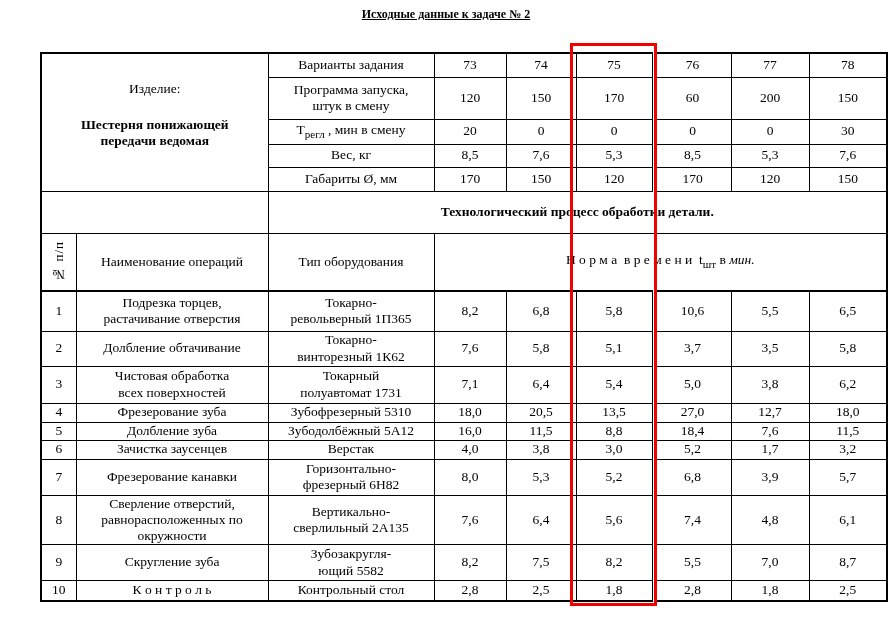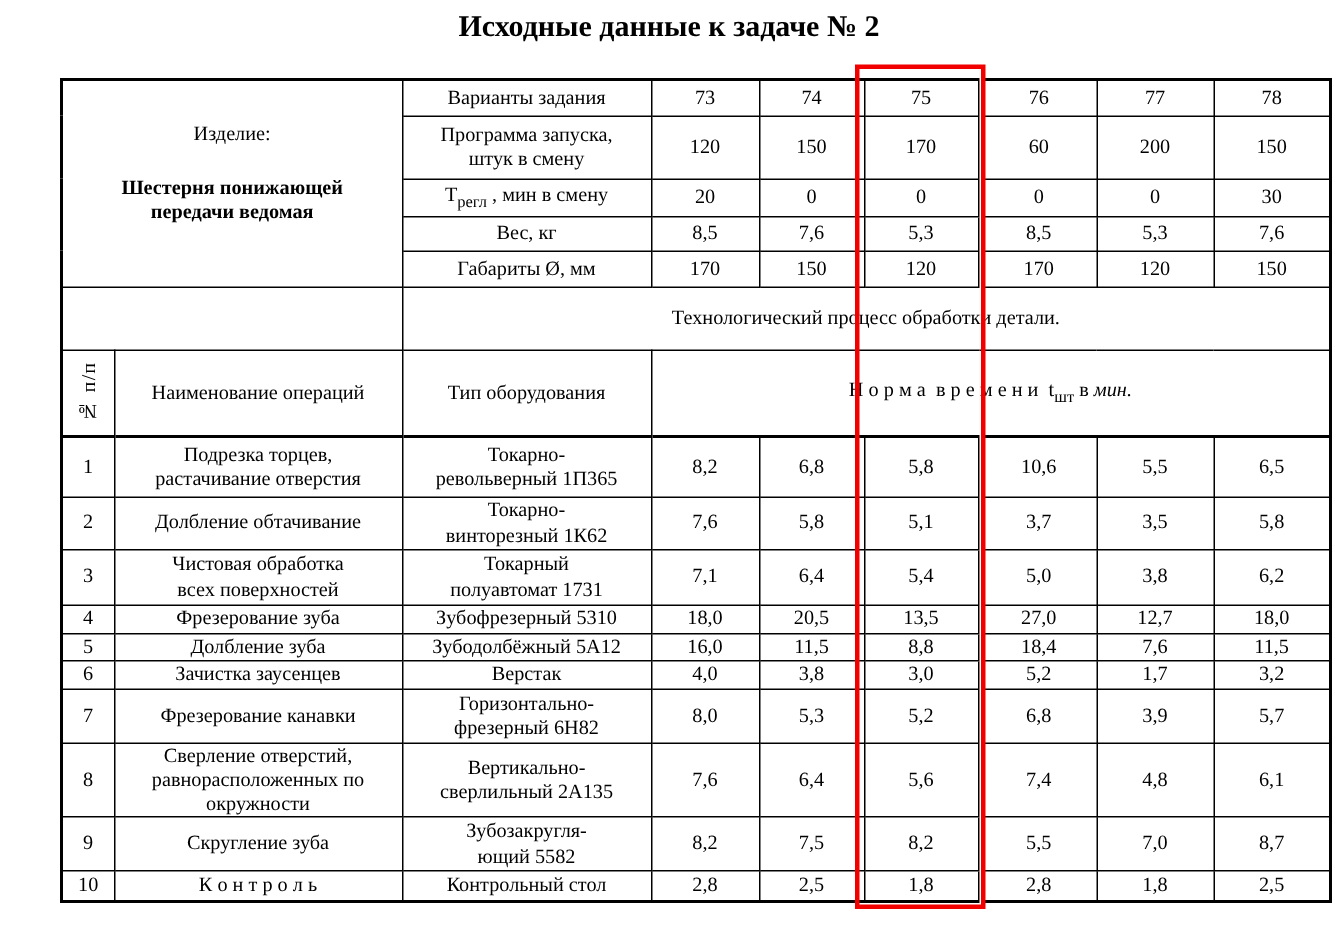--- a/index.html
+++ b/index.html
@@ -6,37 +6,37 @@
   body {
     width:892px; height:619px;
     font-family:"Liberation Serif","DejaVu Serif",serif;
     color:#000;
   }
   .page { position:relative; width:892px; height:619px; overflow:hidden; }
 
   .title {
     position:absolute; top:7px; left:0; width:100%;
     margin:0; text-align:center;
-    font-size:20px; font-weight:bold; 
+    font-size:12px; font-weight:bold; text-decoration:underline;
   }
 
   table.main {
     position:absolute; left:40px; top:52px; width:846px;
     border-collapse:collapse; table-layout:fixed;
     border:2px solid #000;
   }
   td {
     border:1px solid #000;
     text-align:center; vertical-align:middle;
     font-size:13.5px; line-height:1.2;
     padding:0 2px; overflow:hidden;
   }
   .pre { white-space:pre-line; }
   .sp  { white-space:pre; }
-  .b   { font-weight:normal; }
+  .b   { font-weight:bold; }
   .it  { font-style:italic;text-align:center; }
   sub  { font-size:11px; }
   .hb  { border-bottom:2px solid #000; }     
   .dbl { border-left:3px double #000; }      
 
   .product-cell { vertical-align:top; padding-top:27px; }
   .product-cell .pname { margin-top:20px; font-weight:bold; white-space:pre-line; }
 
   .vert div {
     writing-mode:vertical-rl; transform:rotate(180deg);

